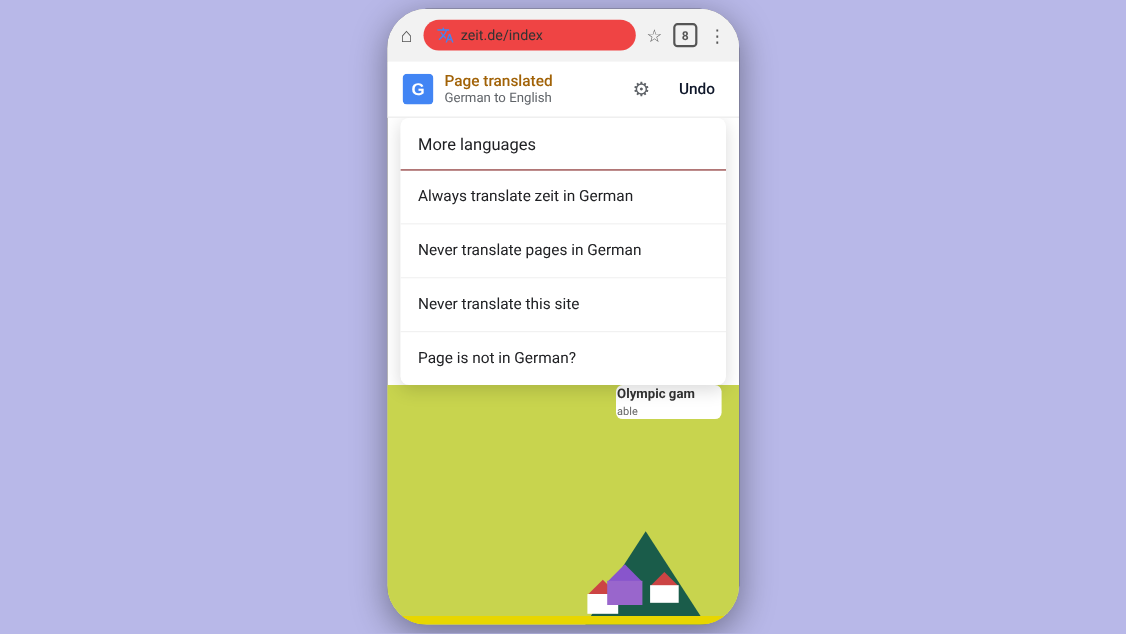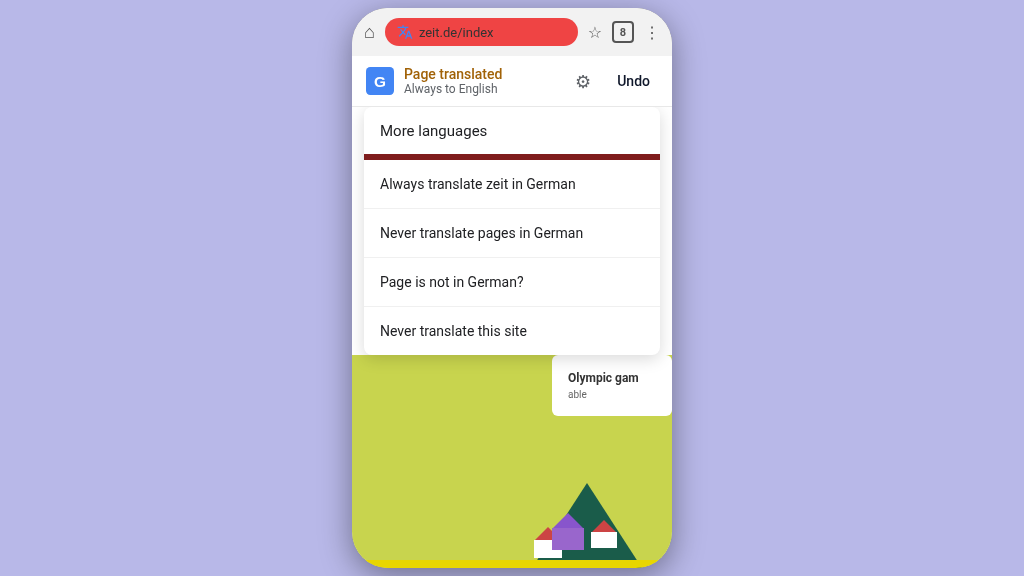--- a/index.html
+++ b/index.html
@@ -145,21 +145,21 @@
       border-radius: 8px;
       box-shadow: 0 4px 16px rgba(0,0,0,0.15);
       margin: 0 12px;
       flex-shrink: 0;
       z-index: 8;
       overflow: hidden;
     }
 
     .dropdown-header {
       padding: 14px 16px;
-      border-bottom: 6px solid #7f1d1d;
+      border-bottom: 1px solid #7f1d1d;
     }
 
     .dropdown-header-text {
       font-size: 15px;
       color: #202124;
     }
 
     .dropdown-item {
       padding: 16px 16px;
       font-size: 14px;
@@ -176,25 +176,25 @@
     .page-content {
       flex: 1;
       background: #c8d44e;
       position: relative;
       overflow: hidden;
     }
 
     .page-card {
       position: absolute;
       top: 0;
-      right: 0;
-      width: 120px;
+      right: 16px;
+      width: 96px;
       background: #fff;
       border-radius: 6px;
-      padding: 16px;
+      padding: 1px;
       font-size: 11px;
     }
 
     .page-card-title {
       font-weight: bold;
       font-size: 12px;
       color: #333;
     }
 
     .page-card-sub {
@@ -231,34 +231,34 @@
       <span class="menu-icon">⋮</span>
     </div>
 
     <div class="translate-bar">
       <svg class="google-translate-logo" viewBox="0 0 40 40">
         <rect width="40" height="40" rx="6" fill="#4285f4"></rect>
         <text x="20" y="28" text-anchor="middle" font-size="22" font-weight="bold" fill="white" font-family="Arial">G</text>
       </svg>
       <div class="translate-info">
         <div class="translate-title">Page translated</div>
-        <div class="translate-subtitle">Always to English</div>
+        <div class="translate-subtitle">German to English</div>
       </div>
       <span class="settings-icon">⚙</span>
       <span class="undo-btn">Undo</span>
     </div>
 
     <div class="dropdown-menu">
       <div class="dropdown-header">
         <span class="dropdown-header-text">More languages</span>
       </div>
       <div class="dropdown-item">Always translate zeit in German</div>
       <div class="dropdown-item">Never translate pages in German</div>
+      <div class="dropdown-item">Never translate this site</div>
       <div class="dropdown-item">Page is not in German?</div>
-      <div class="dropdown-item">Never translate this site</div>
     </div>
 
     <div class="page-content">
 
       <div class="page-card">
         <div class="page-card-title">Olympic gam</div>
         <div class="page-card-sub">able</div>
       </div>
 
       <div class="houses">

